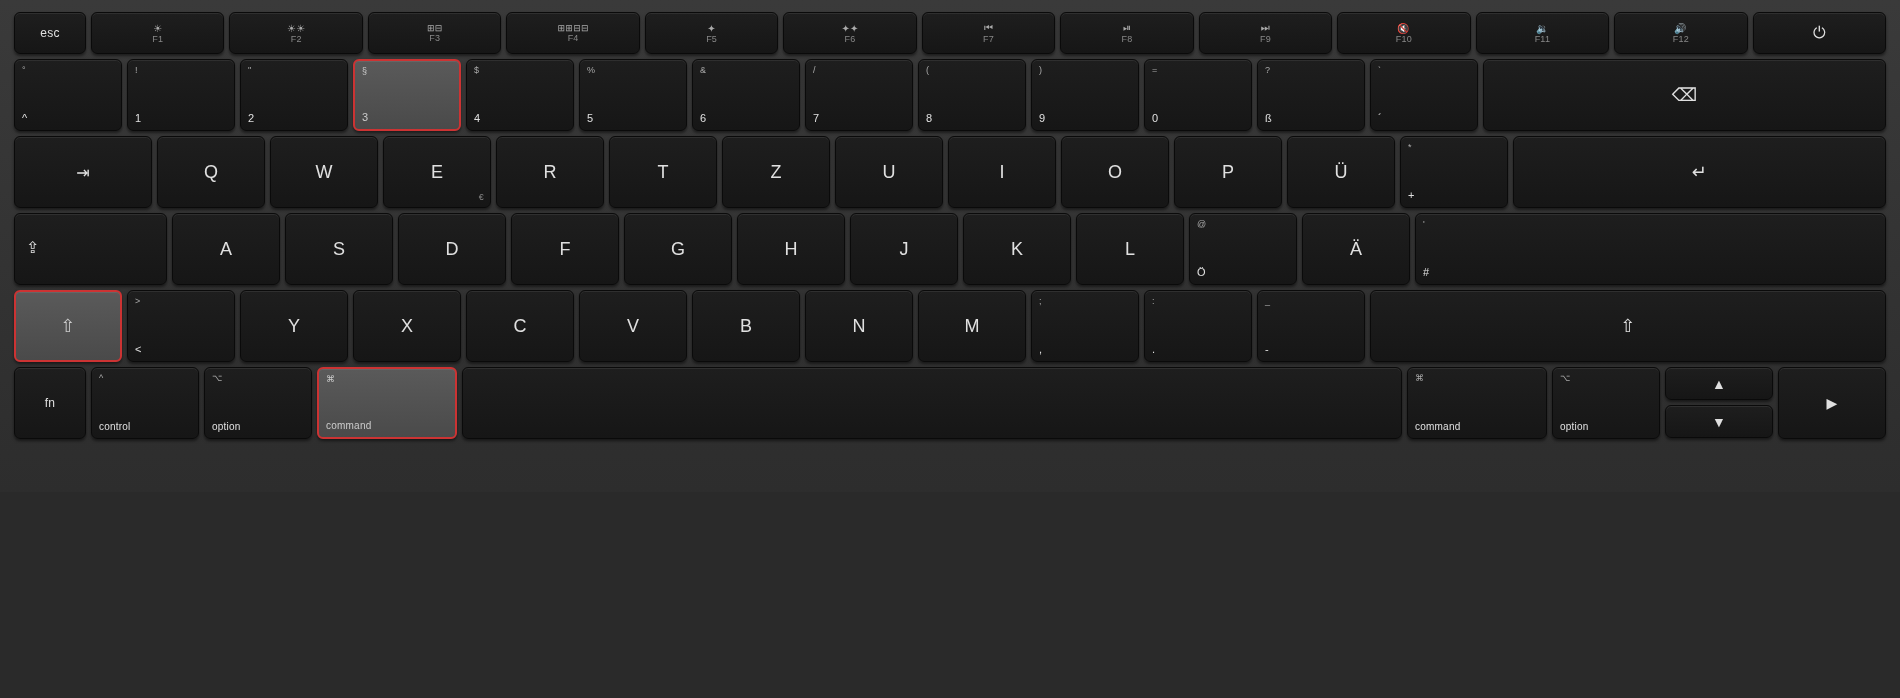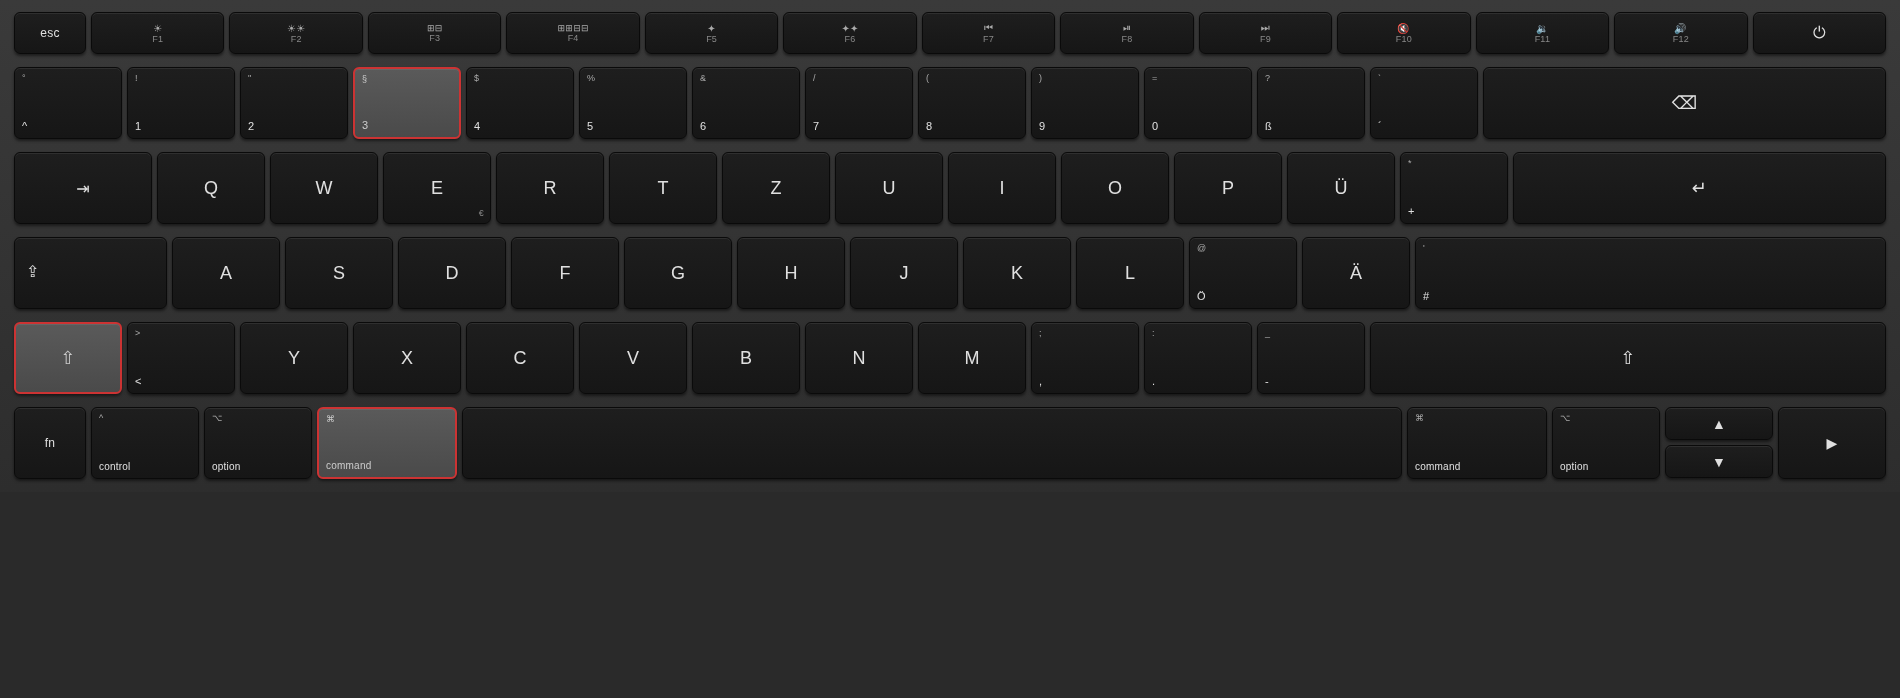--- a/index.html
+++ b/index.html
@@ -12,21 +12,21 @@
       font-family: -apple-system, BlinkMacSystemFont, 'Helvetica Neue', Arial, sans-serif;
     }
 
     .keyboard {
       background: linear-gradient(180deg, #3a3a3a 0%, #2d2d2d 100%);
       width: 1900px;
       height: 492px;
       padding: 12px 14px 10px 14px;
       display: flex;
       flex-direction: column;
-      gap: 13px;
+      gap: 5px;
     }
 
     .key-row {
       display: flex;
       gap: 5px;
       align-items: stretch;
     }
 
     .key {
       background: linear-gradient(180deg, #1e1e1e 0%, #161616 100%);

